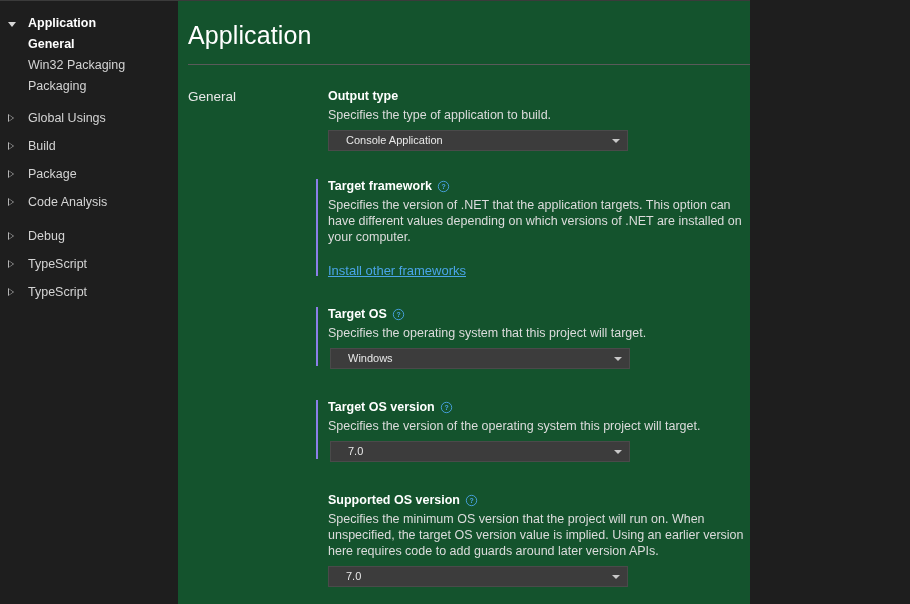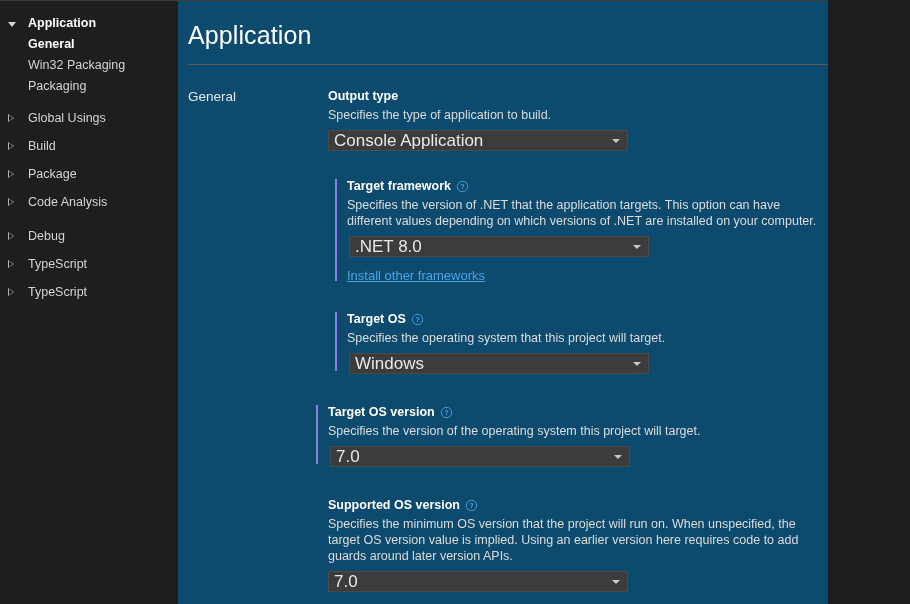--- a/index.html
+++ b/index.html
@@ -11,23 +11,23 @@
   body {
     width: 910px;
     height: 604px;
     overflow: hidden;
     font-family: "Liberation Sans", sans-serif;
     color: #f0f0f0;
     -webkit-font-smoothing: antialiased;
   }
   #app {
     position: relative;
-    width: 828px;
+    width: 750px;
     height: 604px;
-    background: #0c4a6e;
+    background: #14532d;
     border-top: 1px solid #3b3b3b;
     box-sizing: border-box;
     display: flex;
   }
 
   
   .sidebar {
     width: 178px;
     flex: 0 0 178px;
     background: #1e1e1e;
@@ -202,23 +202,23 @@
     height: 19px;
     background: #3c3c3c;
     border: 1px solid #4a4a4a;
     box-sizing: content-box;
     display: flex;
     align-items: center;
     cursor: pointer;
     user-select: none;
   }
   .combo-value {
-    font-size: 17px;
+    font-size: 11px;
     color: #e8e8e8;
-    padding-left: 5px;
+    padding-left: 17px;
     line-height: 19px;
     white-space: nowrap;
     overflow: hidden;
   }
   .combo-arrow {
     position: absolute;
     right: 7px;
     top: 50%;
     margin-top: -1.5px;
     width: 0; height: 0;
@@ -232,21 +232,21 @@
   .link {
     display: inline-block;
     font-size: 13px;
     color: #4aa5e8;
     text-decoration: underline;
     cursor: pointer;
     margin-top: 11px;
     line-height: 16px;
   }
 
-  .gap-lg { margin-top: 27px !important; margin-left: 19px; }
+  .gap-lg { margin-top: 27px !important; }
   .gap-xl { margin-top: 30px !important; }
 </style>
 </head>
 <body>
 
 <div id="app">
 
   <div class="sidebar">
 
     <div class="nav-row root">
@@ -353,24 +353,20 @@
           <div class="field-title">
             <span>Target framework</span>
             <span class="help-icon">
               <svg width="13" height="13" viewBox="0 0 16 16" aria-hidden="true">
                 <circle cx="8" cy="8" r="6.4" fill="none" stroke="#4aa5e8" stroke-width="1.1"></circle>
                 <text x="8" y="11.4" text-anchor="middle" font-size="8.5" font-family="Liberation Sans, sans-serif" fill="#4aa5e8">?</text>
               </svg>
             </span>
           </div>
           <div class="field-desc wide">Specifies the version of .NET that the application targets. This option can have different values depending on which versions of .NET are installed on your computer.</div>
-          <div class="combo w302" style="margin-left:2px">
-            <span class="combo-value">.NET 8.0</span>
-            <span class="combo-arrow"></span>
-          </div>
           <a class="link">Install other frameworks</a>
         </div>
 
         <div class="field accent gap-lg">
           <div class="field-title">
             <span>Target OS</span>
             <span class="help-icon">
               <svg width="13" height="13" viewBox="0 0 16 16" aria-hidden="true">
                 <circle cx="8" cy="8" r="6.4" fill="none" stroke="#4aa5e8" stroke-width="1.1"></circle>
                 <text x="8" y="11.4" text-anchor="middle" font-size="8.5" font-family="Liberation Sans, sans-serif" fill="#4aa5e8">?</text>

